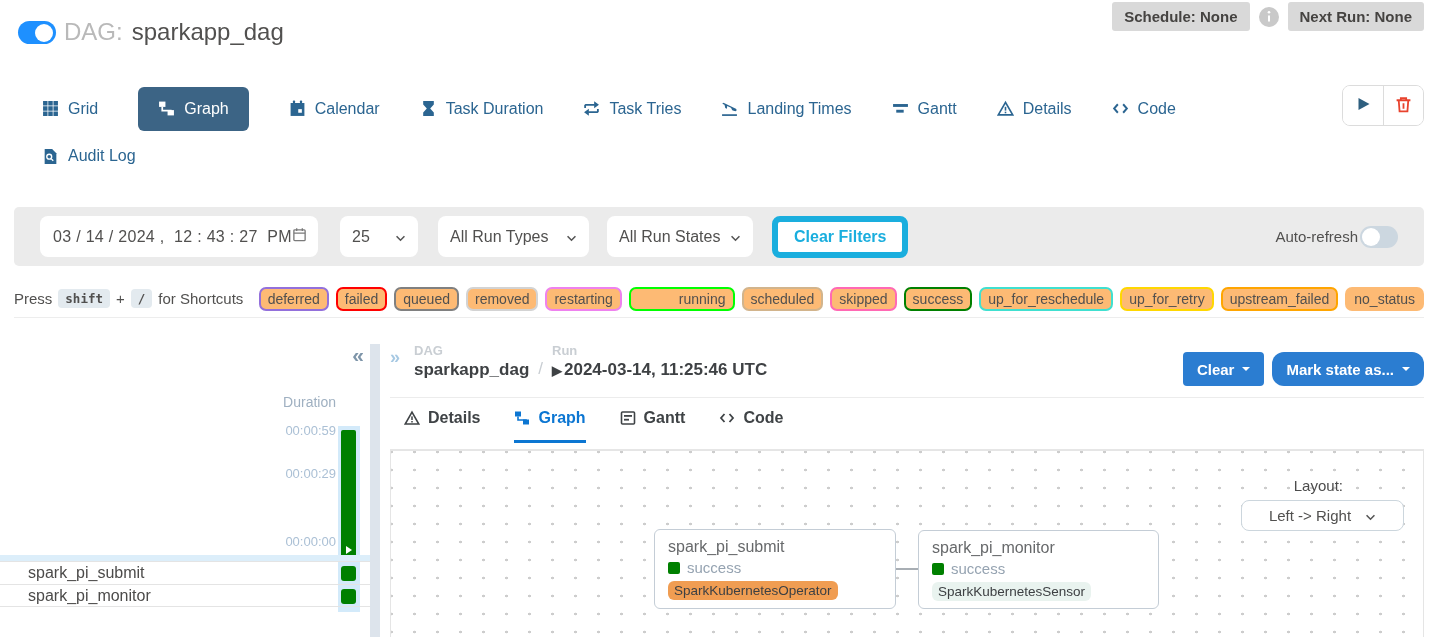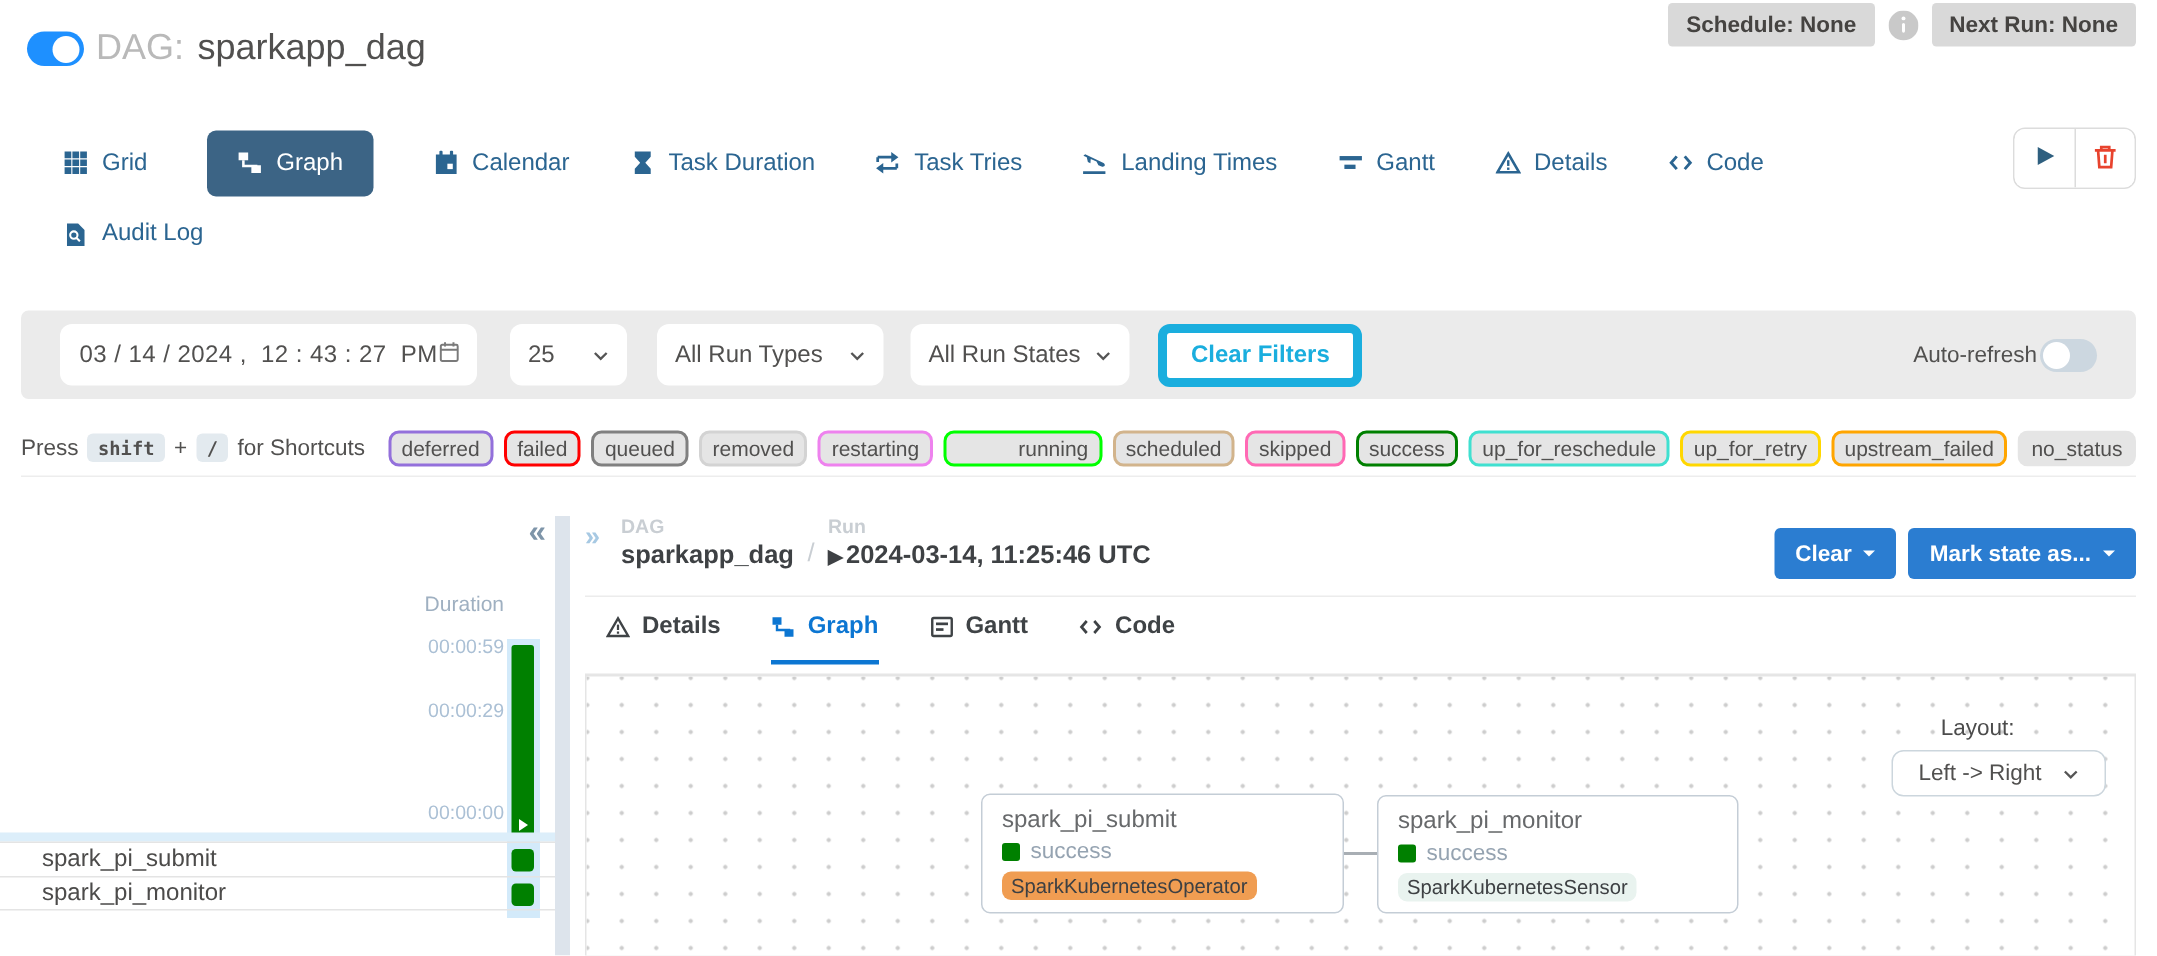--- a/index.html
+++ b/index.html
@@ -40,21 +40,21 @@
   .clear-filters { margin-left:19px; height:42px; padding:0 16px; border:6px solid #d946ef; border-radius:8px; font-weight:bold; font-size:16px; background:#fff; display:flex; align-items:center; cursor:pointer; }
   .auto-refresh { margin-left:auto; display:flex; align-items:center; gap:2px; font-size:15px; }
   .toggle-off { width:38px; height:22px; background:#ccd7e0; border-radius:11px; position:relative; cursor:pointer; }
   .toggle-off .knob { position:absolute; top:2px; left:2px; width:18px; height:18px; border-radius:50%; background:#fff; }
 
   
   .legend-row { position:absolute; left:14px; top:280px; width:1410px; height:38px; display:flex; align-items:center; border-bottom:1px solid #ededed; }
   .shortcuts { display:flex; align-items:center; gap:6px; font-size:15px; color:#51504f; }
   .kbd { background:#e3eaef; border-radius:4px; padding:2px 7px; font-family:"DejaVu Sans Mono", monospace; font-size:12.5px; font-weight:bold; }
   .badges { margin-left:auto; display:flex; align-items:center; gap:7px; }
-  .badge { border:2px solid #ccc; border-radius:7px; padding:2px 7px; font-size:14px; background:#e5e5e5; cursor:pointer; white-space:nowrap; }
+  .badge { border:2px solid #ccc; border-radius:7px; padding:2px 7px; font-size:14px; background:#fdba74; cursor:pointer; white-space:nowrap; }
 
   
   .bottom { position:absolute; top:330px; left:0; width:1438px; height:307px; }
   .grid-panel { position:absolute; left:0; top:0; width:370px; height:307px; }
   .collapse-btn { position:absolute; right:6px; top:13px; font-size:21px; color:#7e95a9; font-weight:bold; cursor:pointer; }
   .duration-label { position:absolute; right:34px; top:64px; font-size:14px; color:#9fb0c1; }
   .tick { position:absolute; right:34px; font-size:13px; color:#abc0d5; }
   .bar-col { position:absolute; left:338px; top:96px; width:22px; height:186px; background:#d3eafa; }
   .duration-bar { position:absolute; left:3px; top:4px; width:15px; height:127px; border-radius:2px; cursor:pointer; }
   .bar-marker { position:absolute; left:5px; bottom:3px; width:0; height:0; border-top:4px solid transparent; border-bottom:4px solid transparent; border-left:6px solid #fff; }
@@ -78,21 +78,21 @@
   .btn-primary { border:none; color:#fff; font-weight:bold; font-size:15px; height:34px; padding:0 14px; border-radius:4px; display:flex; align-items:center; gap:8px; cursor:pointer; font-family:inherit; }
   .caret { width:0; height:0; border-left:4px solid transparent; border-right:4px solid transparent; border-top:4px solid #fff; }
   .panel-hr { position:absolute; left:0; right:0; top:67px; border-top:1px solid #ececec; }
   .run-tabs { position:absolute; left:14px; top:79px; display:flex; gap:34px; }
   .run-tab { display:flex; align-items:center; gap:8px; font-size:16px; font-weight:bold; color:#3f4346; padding-bottom:13px; cursor:pointer; border-bottom:3px solid transparent; }
   .run-tab .ico { display:inline-flex; width:16px; height:16px; }
   .tabs-underline { position:absolute; left:0; right:0; top:119px; border-top:1px solid #e6e6e6; }
   .canvas { position:absolute; left:0; right:0; top:120px; bottom:-1px; border:1px solid #e5e5e5; background-color:#fff;
             background-image:radial-gradient(circle, #cdcdcd 1.2px, transparent 1.6px); background-size:23px 18px; background-position:12px 10px; cursor:grab; }
   .layout-label { position:absolute; right:80px; top:26px; font-size:15px; color:#4c4c4c; }
-  .layout-select { position:absolute; right:19px; top:49px; width:143px; height:31px; background:#fff; border:1px solid #ccd6dd; border-radius:8px; display:flex; align-items:center; justify-content:center; gap:14px; font-size:15px; cursor:pointer; }
+  .layout-select { position:absolute; right:19px; top:49px; width:163px; height:31px; background:#fff; border:1px solid #ccd6dd; border-radius:8px; display:flex; align-items:center; justify-content:center; gap:14px; font-size:15px; cursor:pointer; }
   .node { position:absolute; width:242px; height:80px; background:#fff; border:1px solid #c4cdd6; border-radius:6px; padding:8px 13px; cursor:pointer; }
   .node-title { font-size:16px; color:#67696b; }
   .node-state { display:flex; align-items:center; gap:7px; margin-top:3px; }
   .state-square { width:12px; height:12px; border-radius:2px; }
   .state-text { font-size:15px; color:#95a3b1; }
   .op-badge { display:inline-block; margin-top:5px; font-size:13.5px; color:#3d4043; padding:2px 6px; border-radius:6px; }
   .edge { position:absolute; left:505px; top:117px; width:22px; height:2px; background:#a8aeb4; }
 </style>
 </head>
 <body>
@@ -329,21 +329,21 @@
           <span class="crumb-value">
             <span class="run-marker">▶</span><span>2024-03-14, 11:25:46 UTC</span>
           </span>
         </div>
       </div>
       <div class="panel-buttons">
         <button class="btn-primary" style="background-color: rgb(43, 125, 209);">
           <span>Clear</span>
           <span class="caret"></span>
         </button>
-        <button class="btn-primary" style="background-color: rgb(43, 125, 209);">
+        <button class="btn-primary" style="background-color: rgb(43, 125, 209); border-radius: 12px;">
           <span>Mark state as...</span>
           <span class="caret"></span>
         </button>
       </div>
       <div class="panel-hr"></div>
 
       <div class="run-tabs">
         <div class="run-tab">
           <span class="ico">
               <svg viewBox="0 0 16 16" width="16" height="16">

